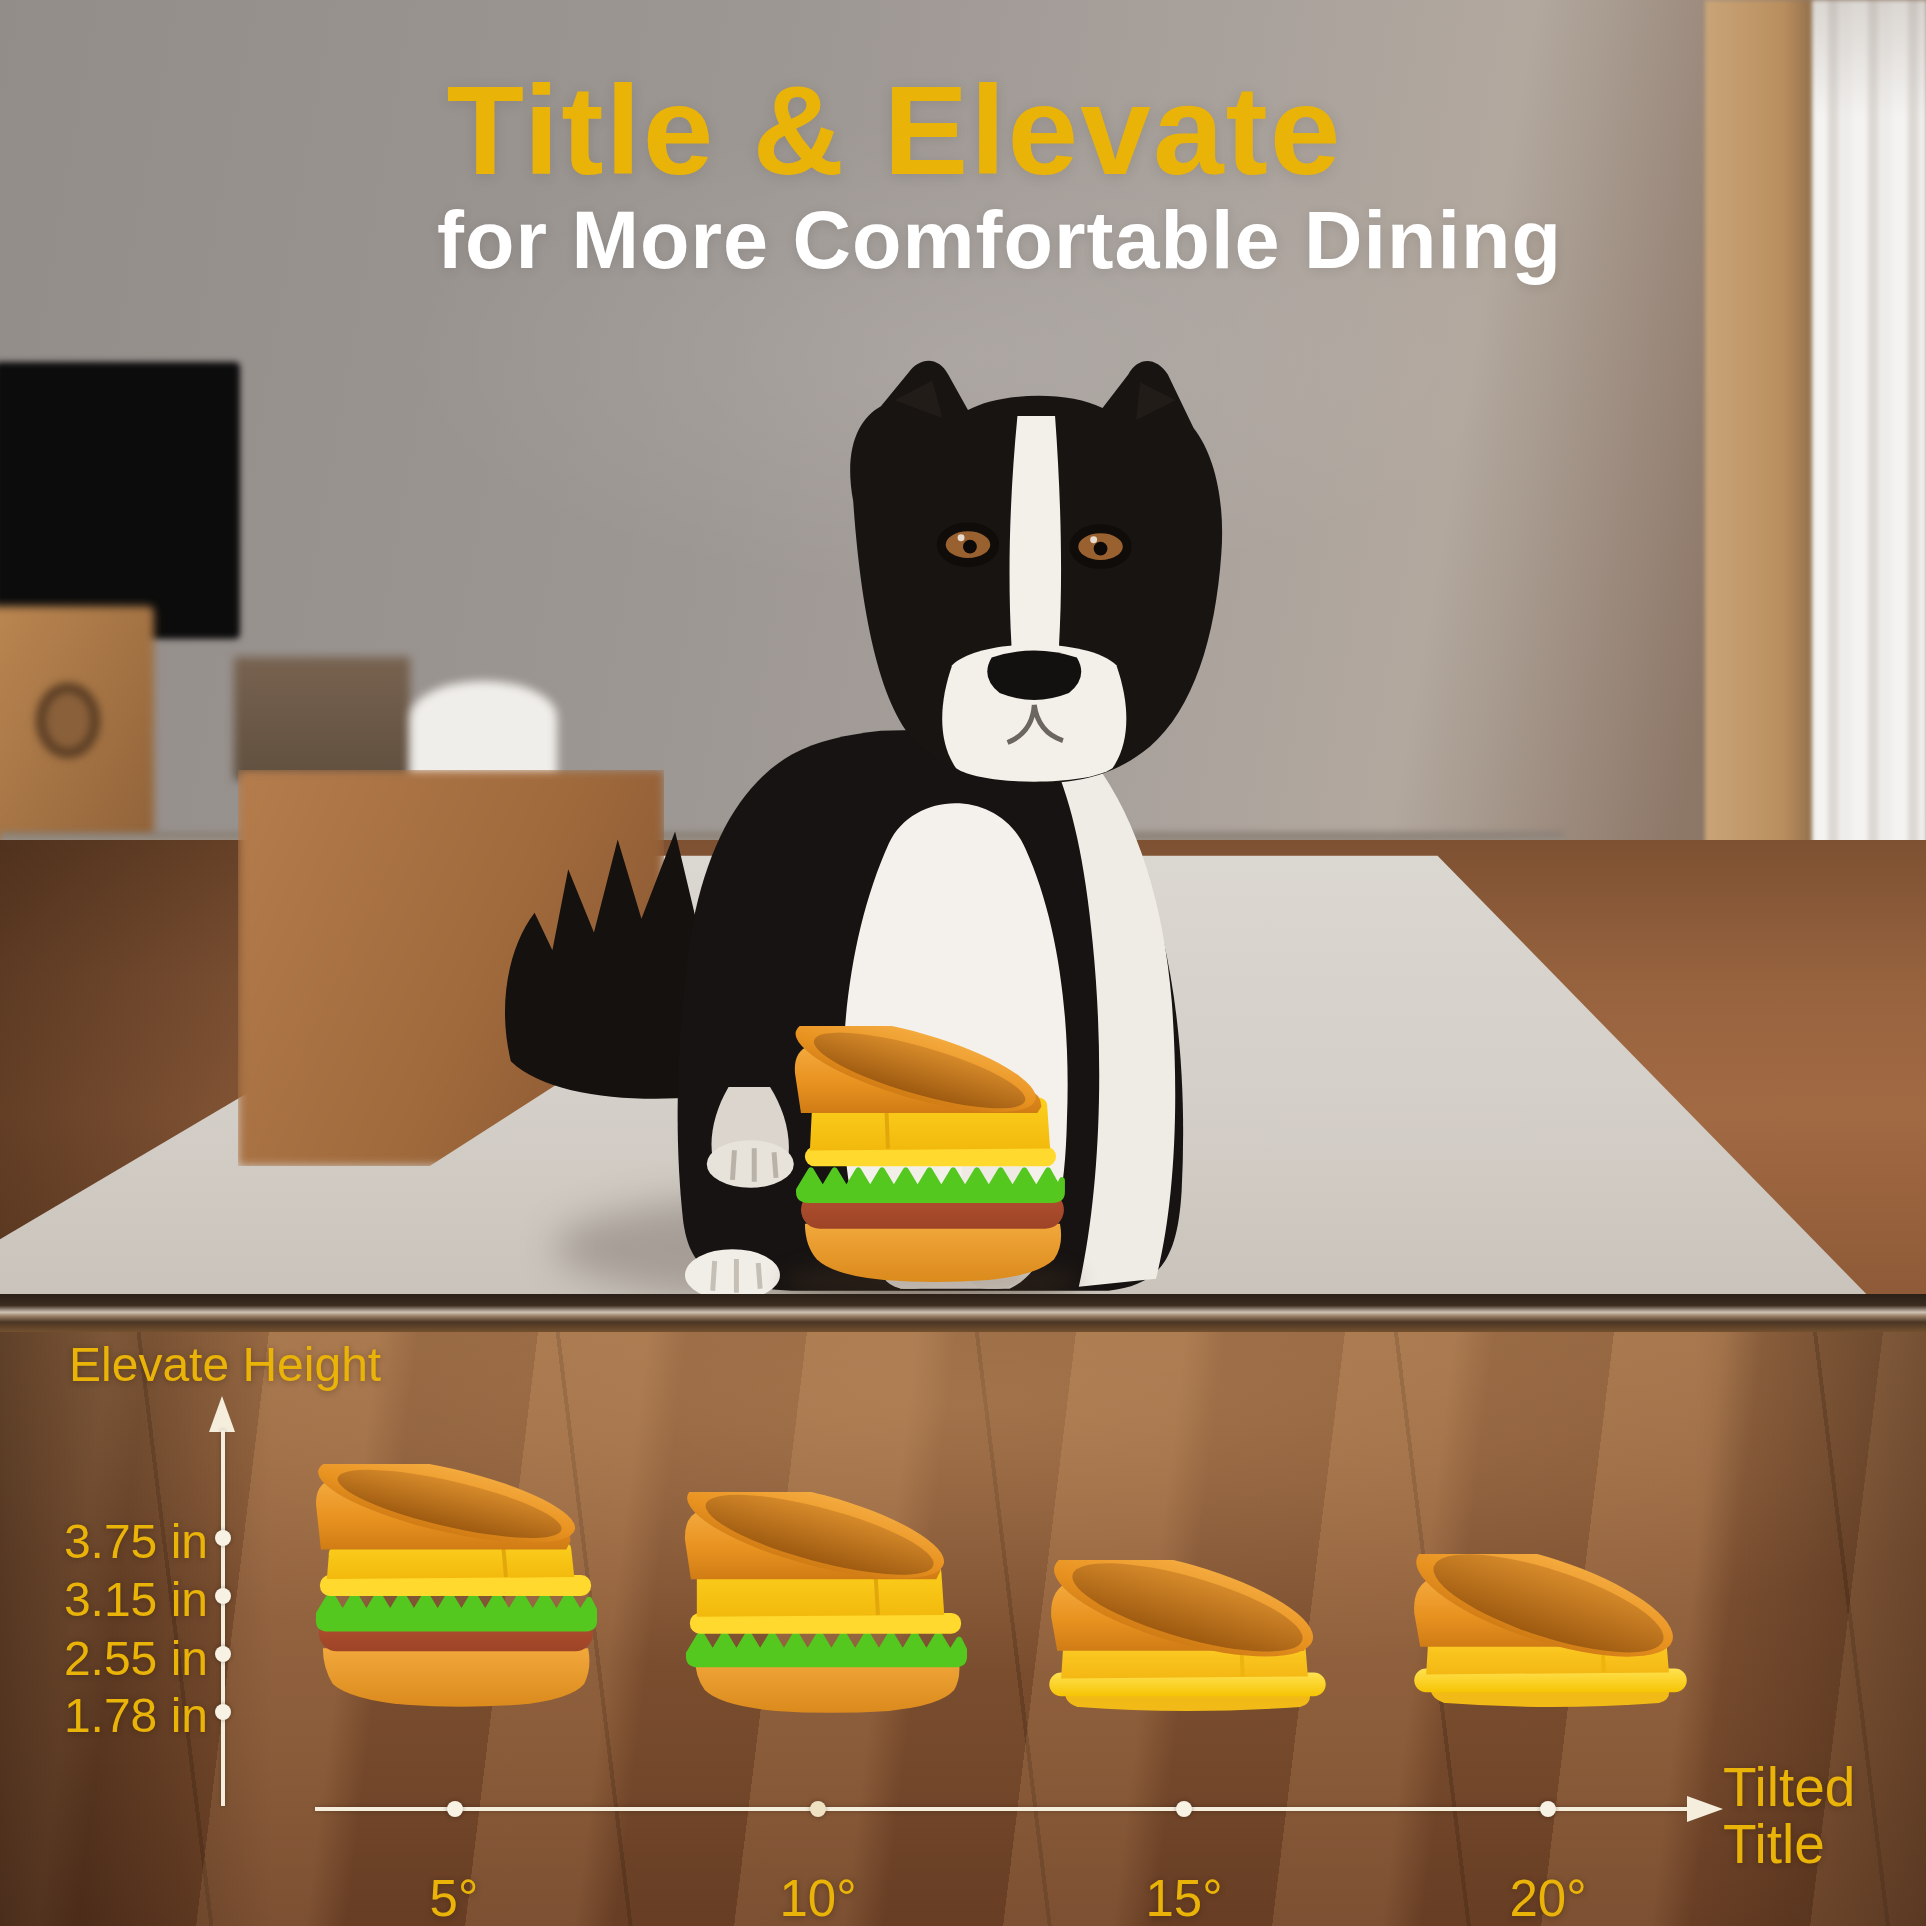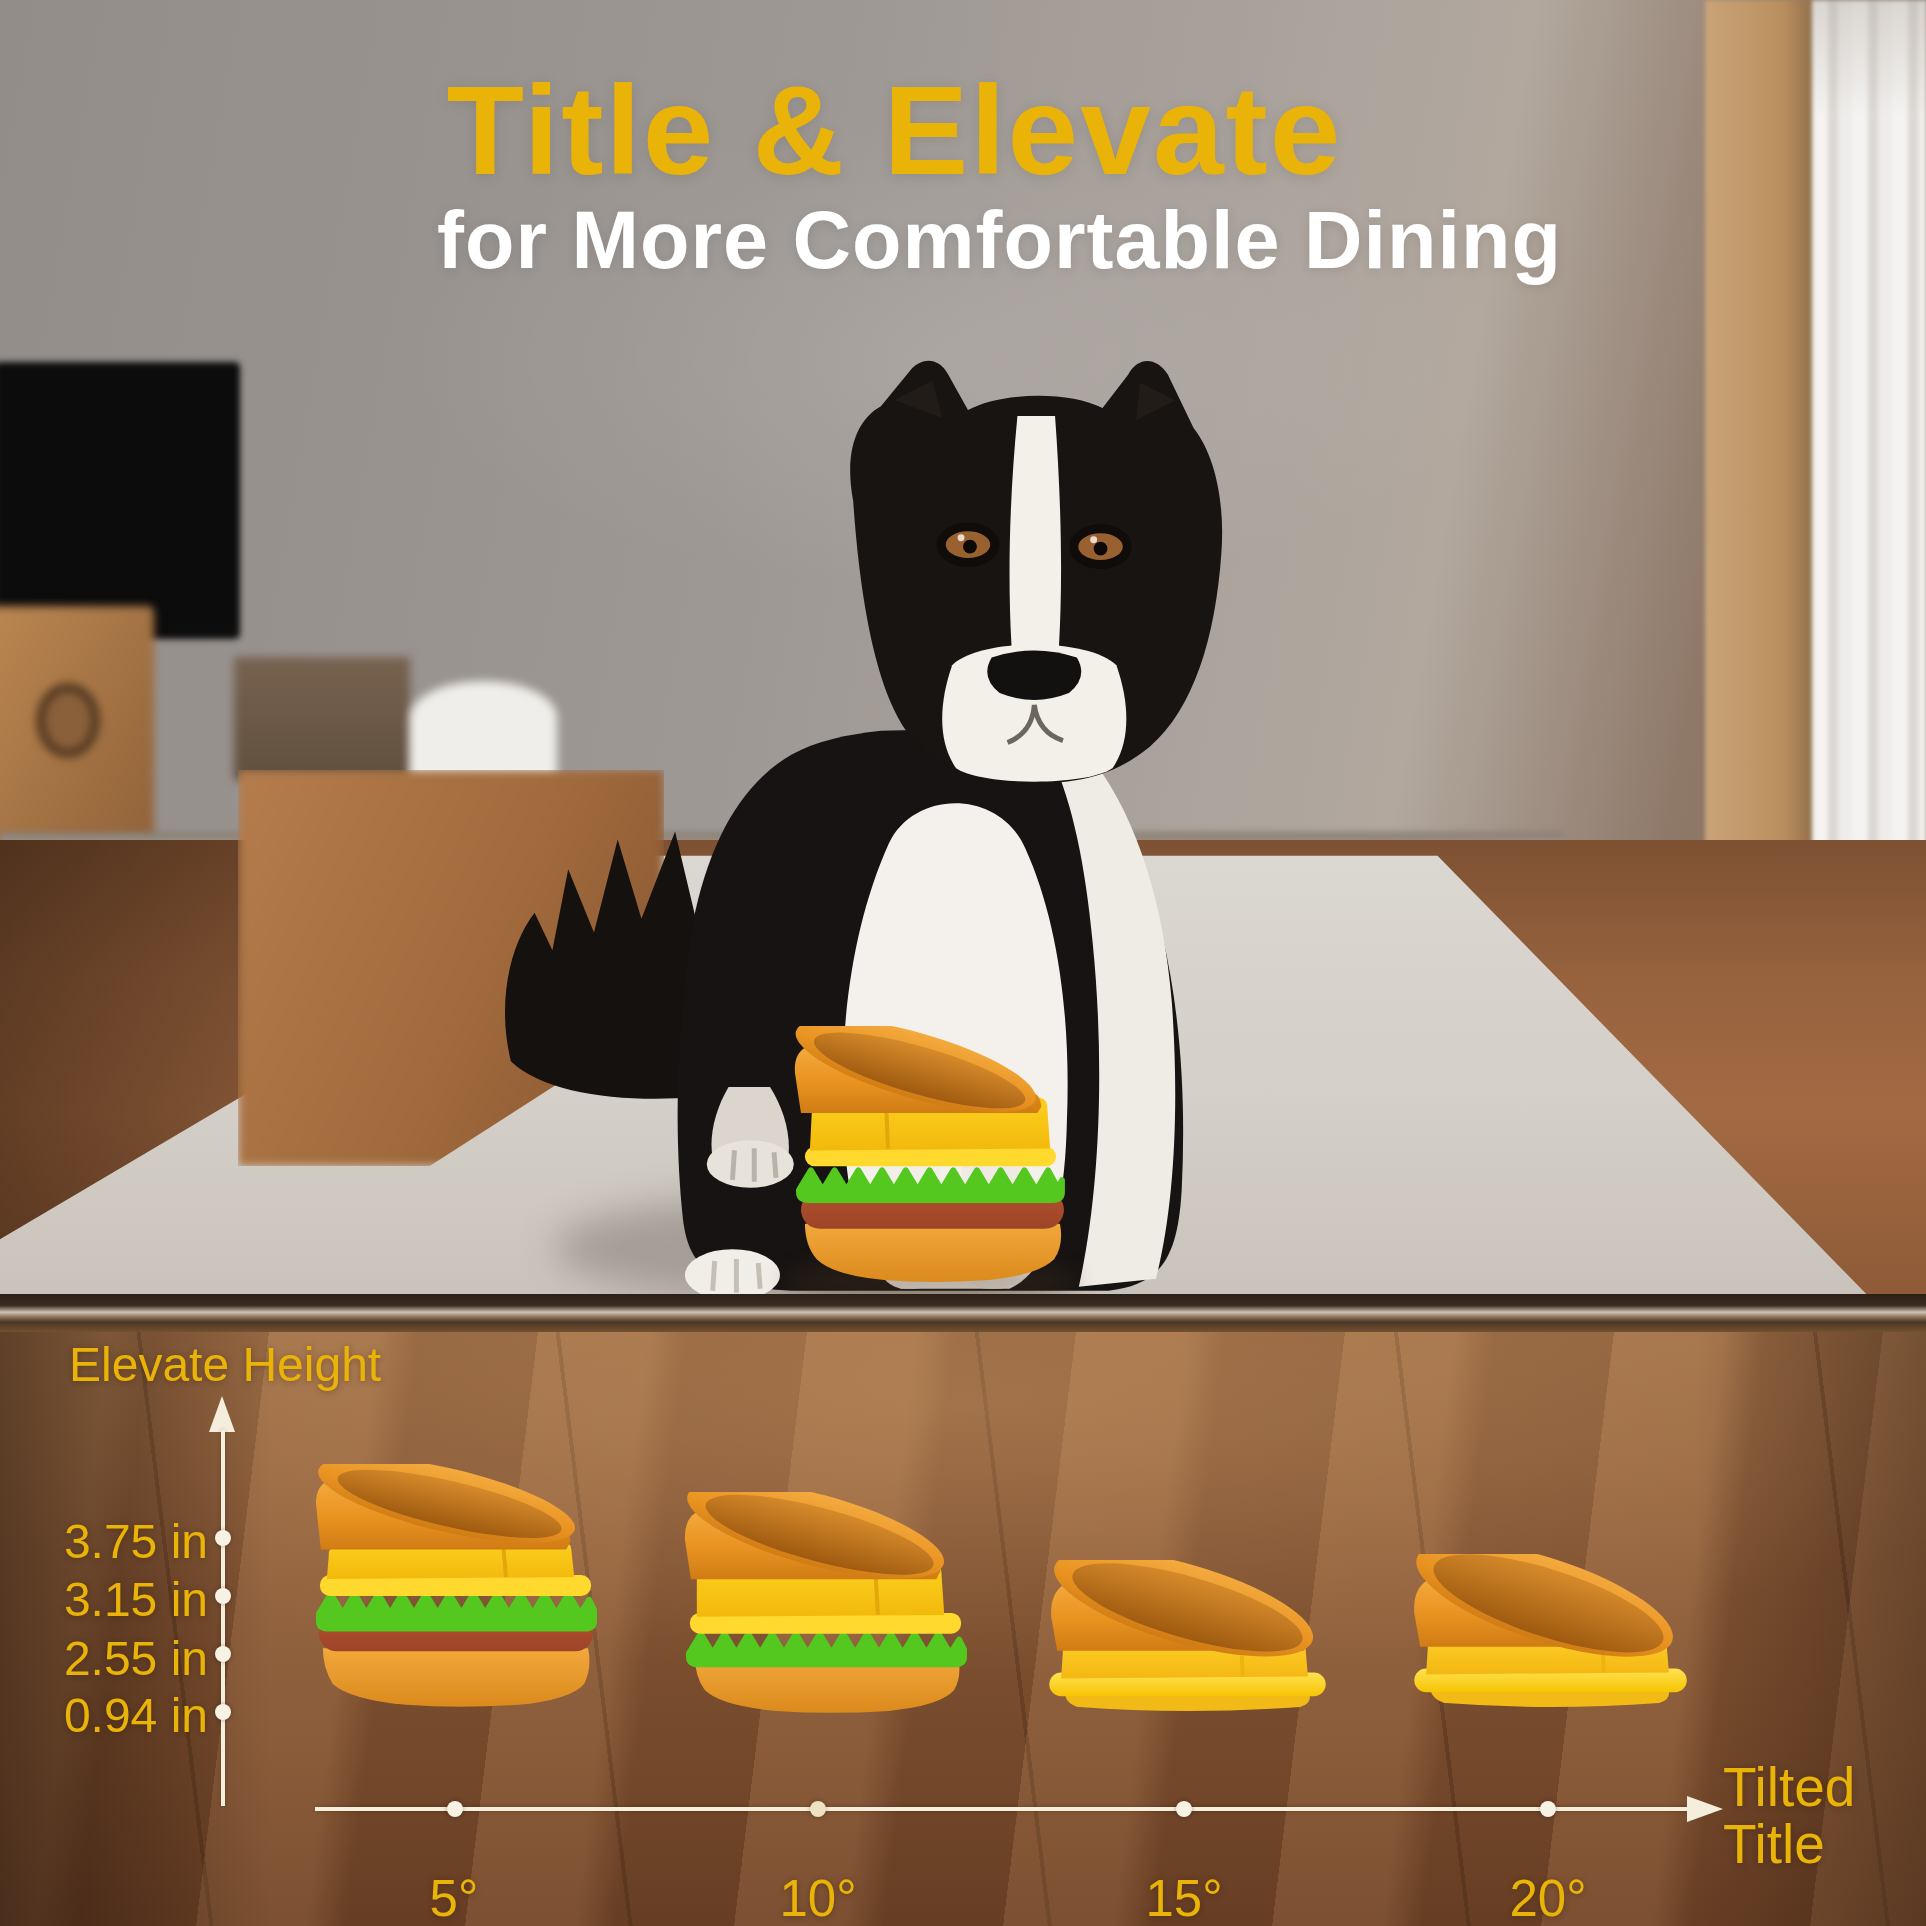--- a/index.html
+++ b/index.html
@@ -213,21 +213,21 @@
   <div id="h-arrow" class="abs"></div>
 
   <div class="abs dot" style="left:215px;top:1530px"></div>
   <div class="abs dot" style="left:215px;top:1588px"></div>
   <div class="abs dot" style="left:215px;top:1646px"></div>
   <div class="abs dot" style="left:215px;top:1704px"></div>
 
   <div class="abs ytick axis-text" style="top:1514px">3.75 in</div>
   <div class="abs ytick axis-text" style="top:1572px">3.15 in</div>
   <div class="abs ytick axis-text" style="top:1631px">2.55 in</div>
-  <div class="abs ytick axis-text" style="top:1688px">0.94 in</div>
+  <div class="abs ytick axis-text" style="top:1688px">1.78 in</div>
 
   <div class="abs dot" style="left:447px;top:1801px"></div>
   <div class="abs dot warm" style="left:810px;top:1801px"></div>
   <div class="abs dot" style="left:1176px;top:1801px"></div>
   <div class="abs dot" style="left:1540px;top:1801px"></div>
 
   <div class="abs xtick axis-text" style="left:375px">5°</div>
   <div class="abs xtick axis-text" style="left:739px">10°</div>
   <div class="abs xtick axis-text" style="left:1105px">15°</div>
   <div class="abs xtick axis-text" style="left:1469px">20°</div>

